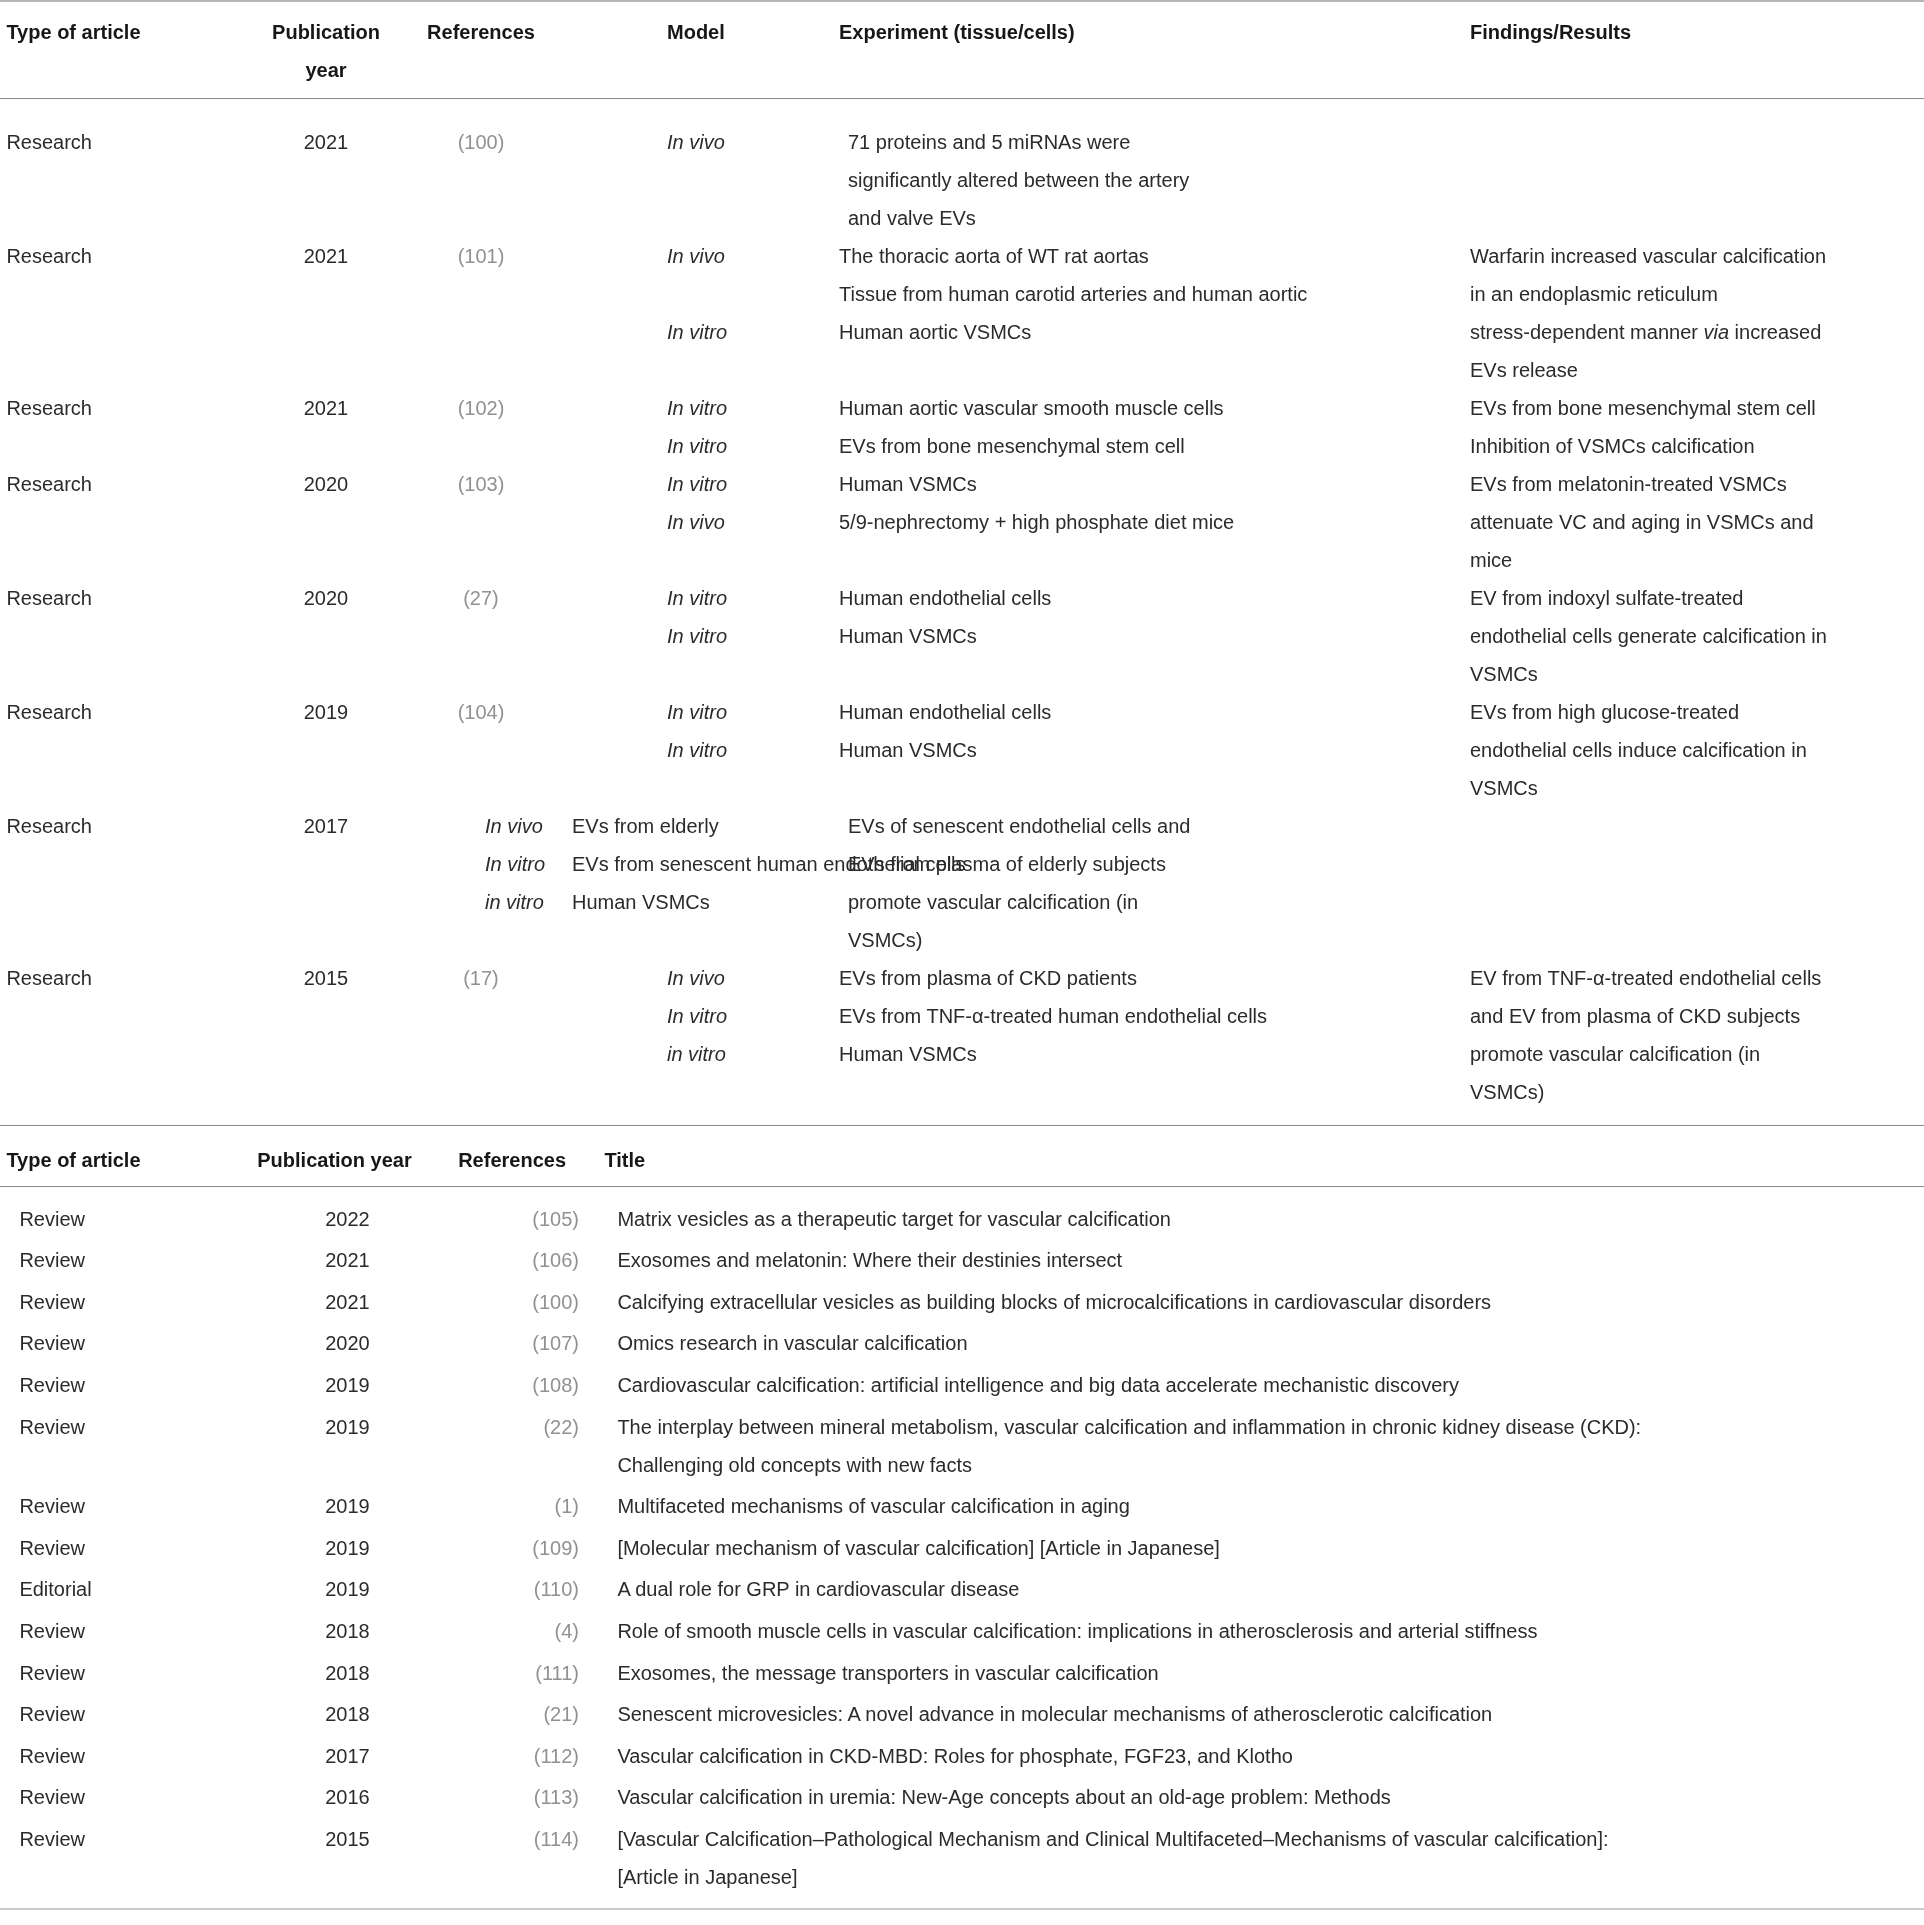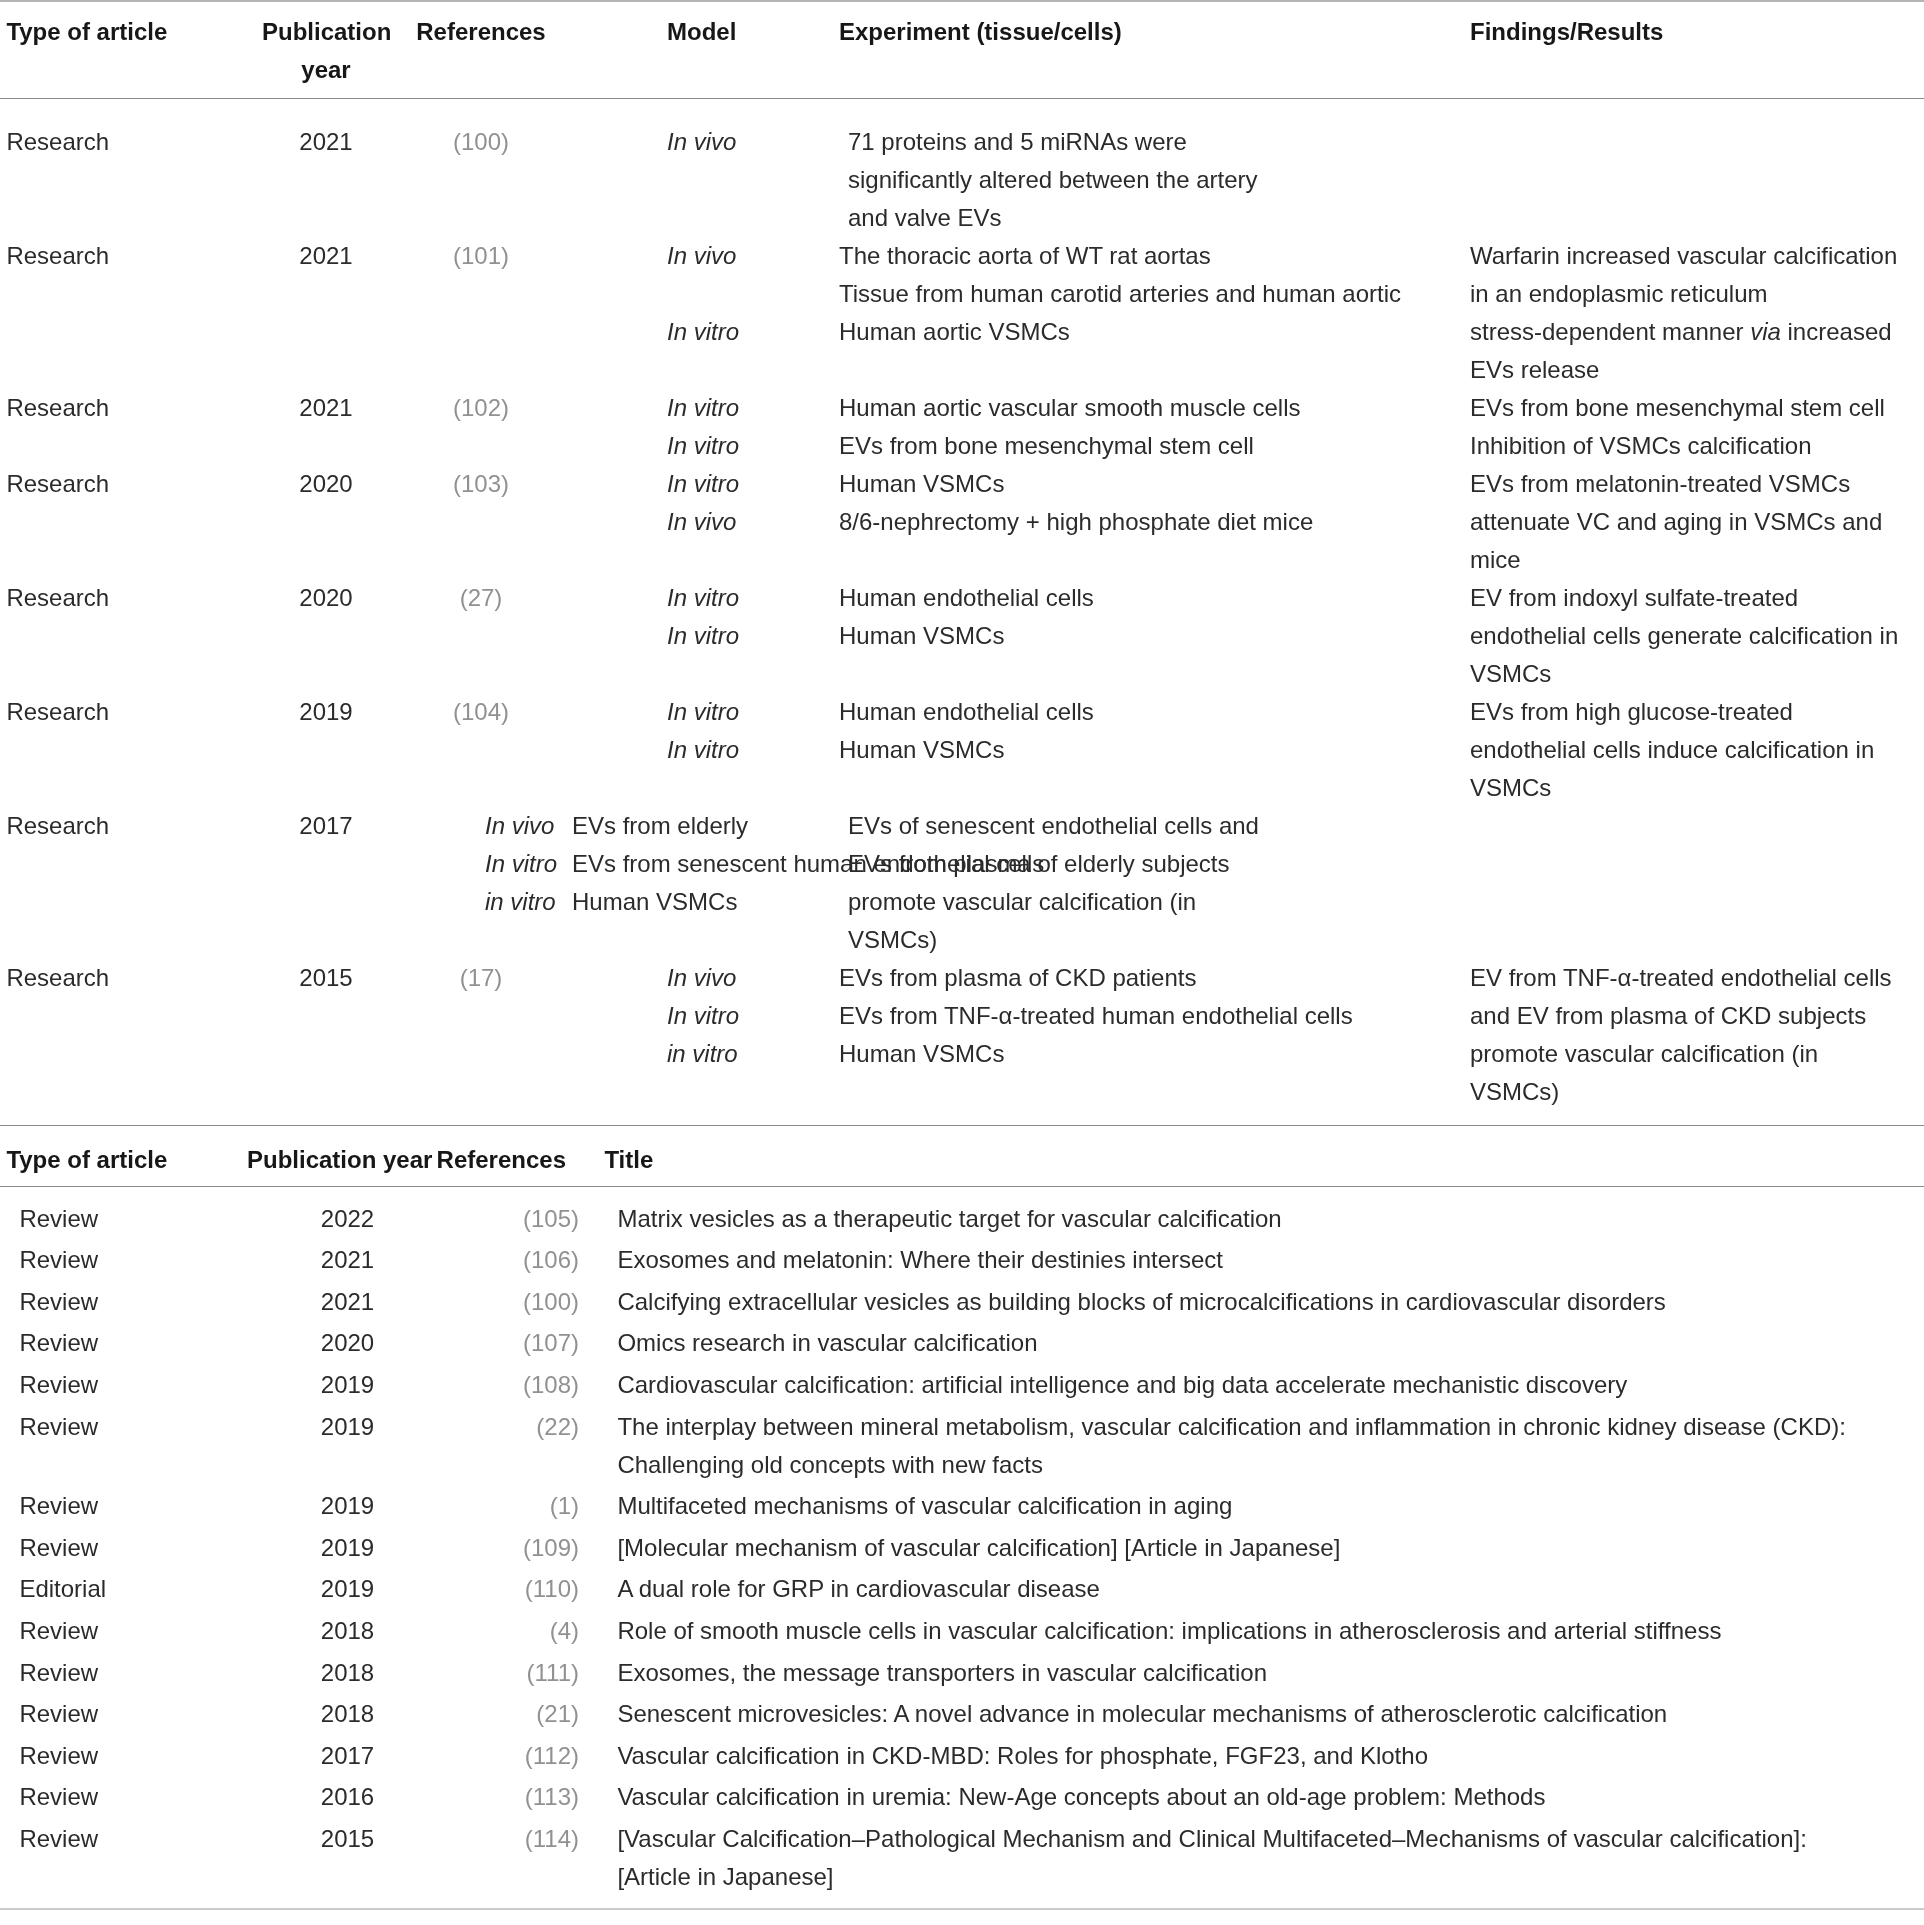--- a/index.html
+++ b/index.html
@@ -1,20 +1,20 @@
 <!DOCTYPE html>
 <html style="--text: #2b2b2b; --ref: #919191; --rule-dark: #8a8a8a; --rule-light: #b5b5b5;font-size:14.5px"><head>
 <meta charset="utf-8">
 <style>
   html,body{margin:0;padding:0;background:#ffffff;}
   .page{
     width:1925px;
     overflow:hidden;
     font-family:"Liberation Sans","DejaVu Sans",sans-serif;
-    font-size:24px;
+    font-size:20px;
     line-height:38px;
     color:var(--text,#2b2b2b);
     background:#fff;
   }
   .rule{height:0;border-top:2.7px solid var(--rule-light,#b5b5b5);}
   .rule.dark{border-top:1.8px solid var(--rule-dark,#8a8a8a);}
   .rule.bottom{border-top:2.7px solid #cbcbcb;}
 
   .t1{display:grid;grid-template-columns:230px 160px 182px 267px 622px 464px;}
   .t2{display:grid;grid-template-columns:215px 207px 166px 1336px;}
@@ -115,21 +115,21 @@
       <div class="t1 t1-row">
         <div class="cell c1">Research</div>
         <div class="cell c2">2020</div>
         <div class="cell c3 ref">(103)</div>
         <div class="cell c4">
           <div class="line it">In vitro</div>
           <div class="line it">In vivo</div>
         </div>
         <div class="cell c5">
           <div class="line">Human VSMCs</div>
-          <div class="line">8/6-nephrectomy + high phosphate diet mice</div>
+          <div class="line">5/9-nephrectomy + high phosphate diet mice</div>
         </div>
         <div class="cell c6">
           <div class="line">EVs from melatonin-treated VSMCs</div>
           <div class="line">attenuate VC and aging in VSMCs and</div>
           <div class="line">mice</div>
         </div>
       </div>
       <div class="t1 t1-row">
         <div class="cell c1">Research</div>
         <div class="cell c2">2020</div>

